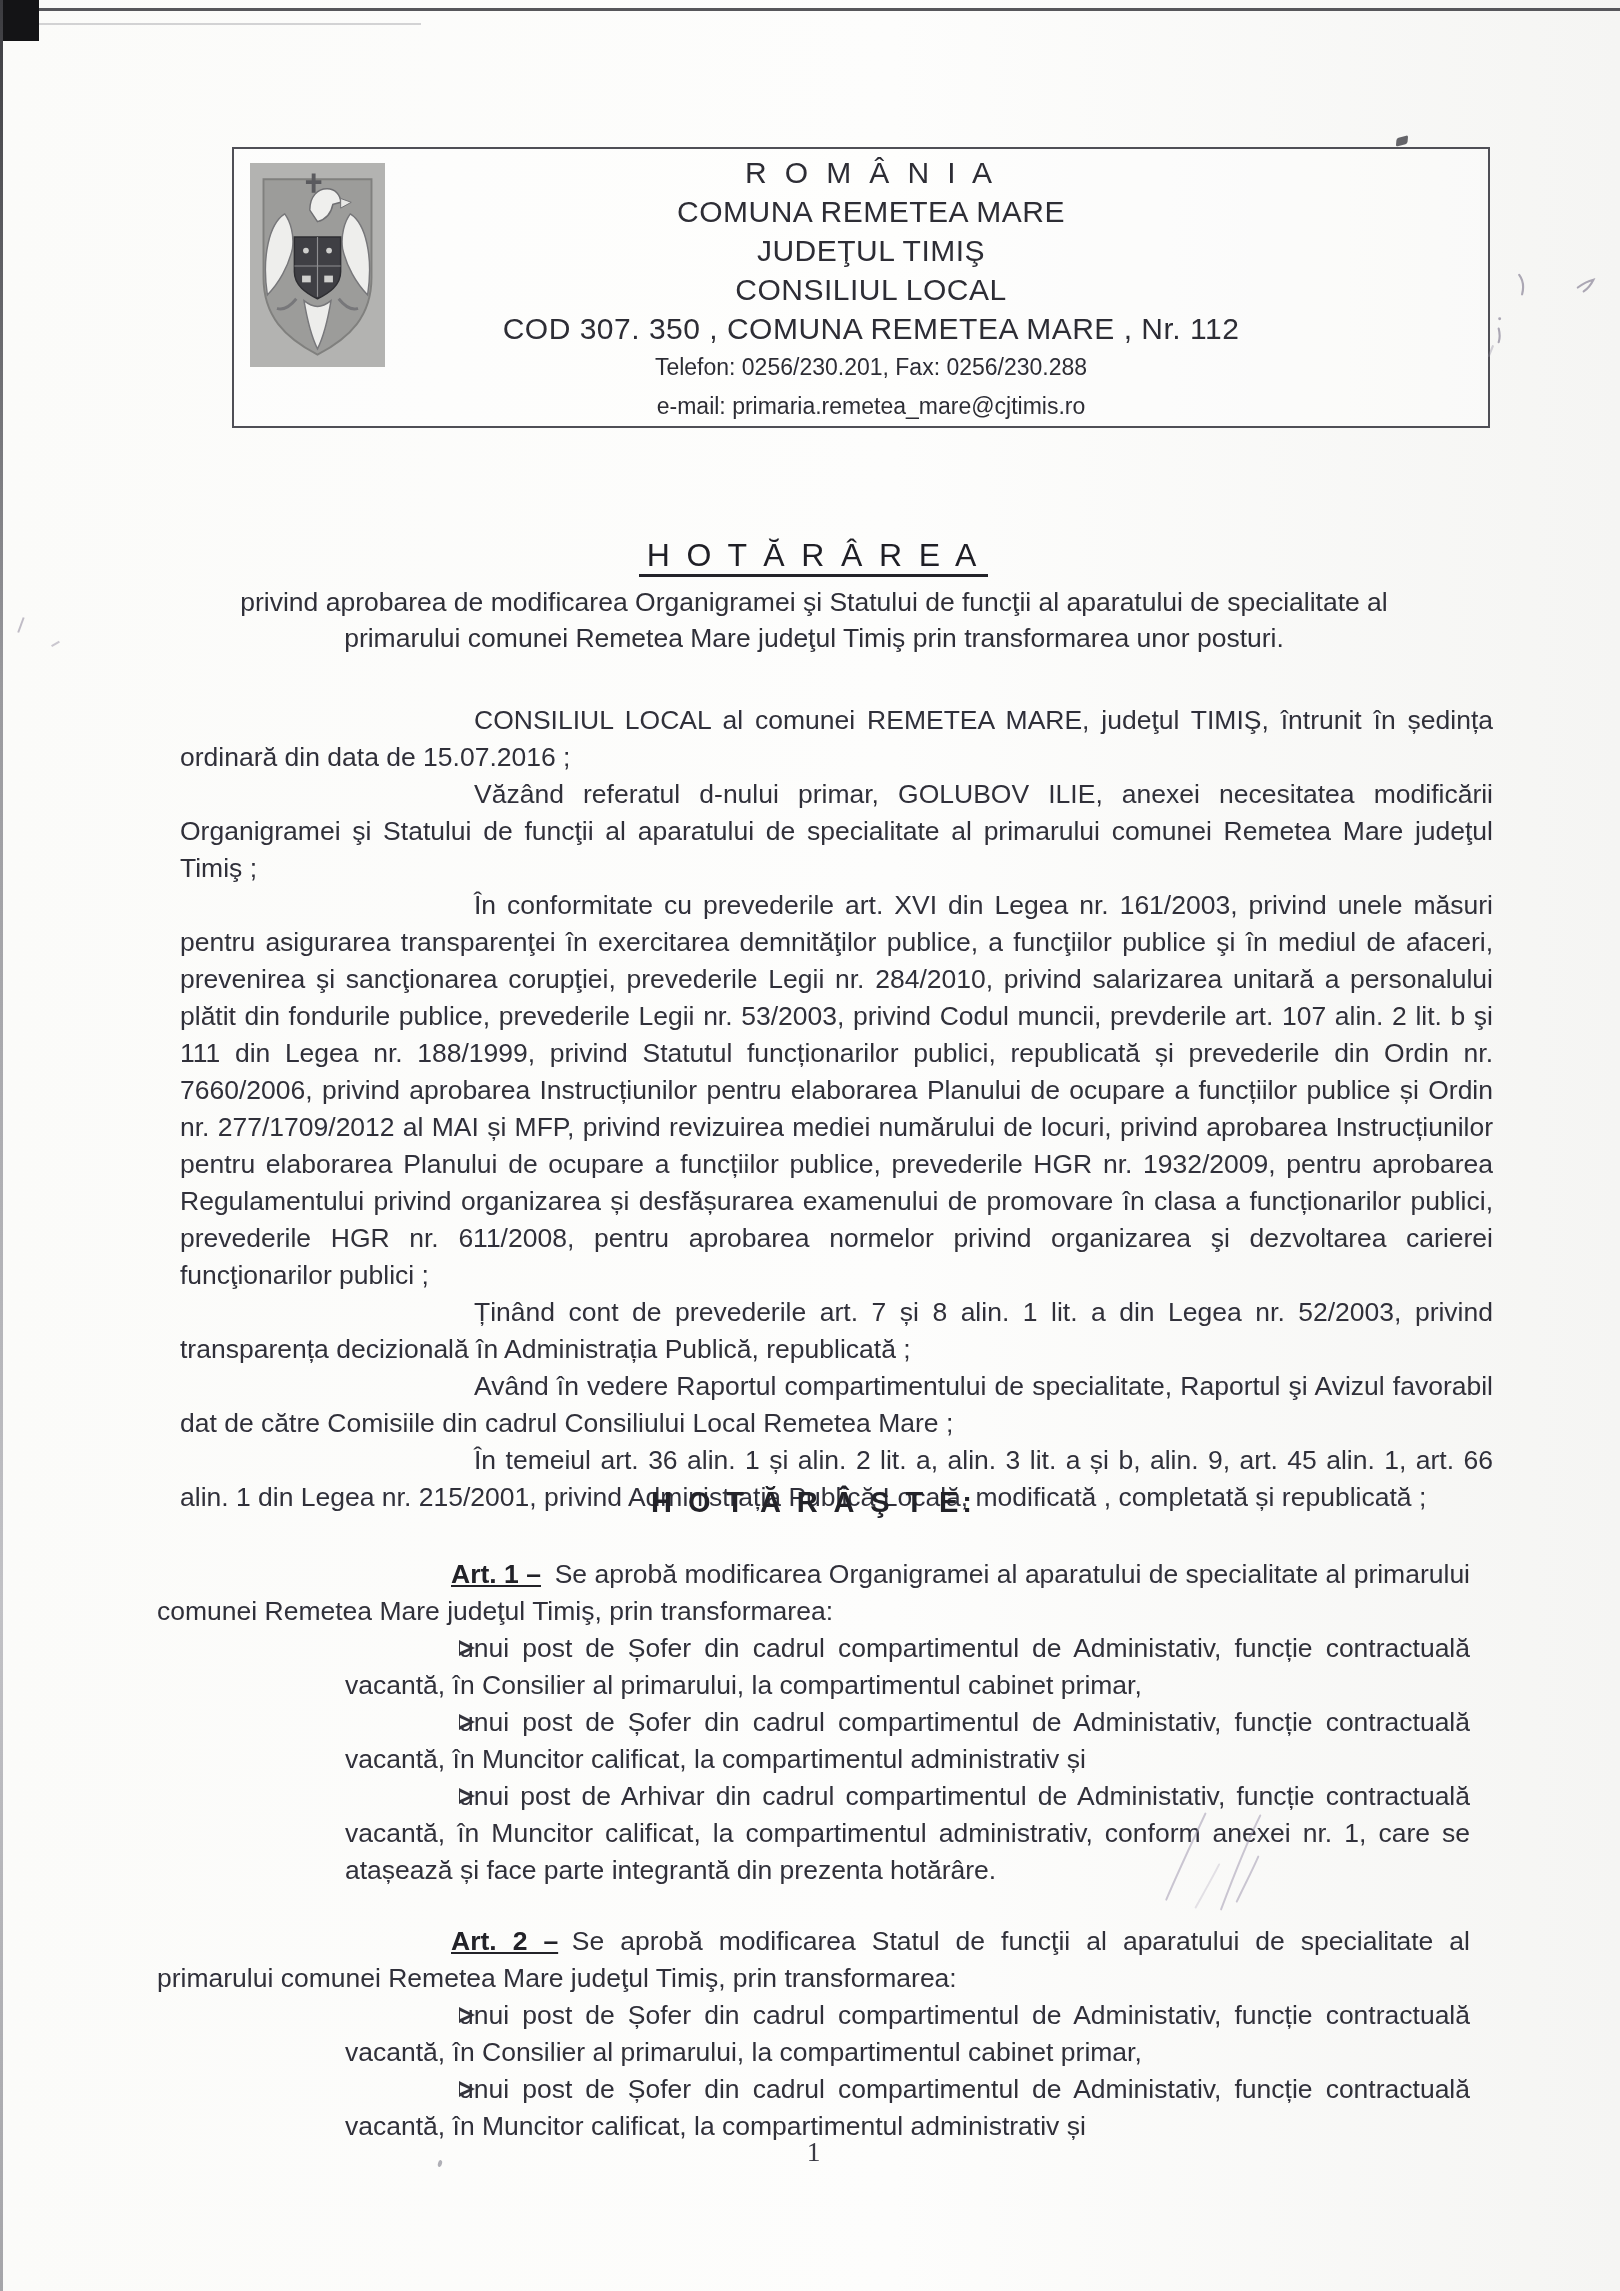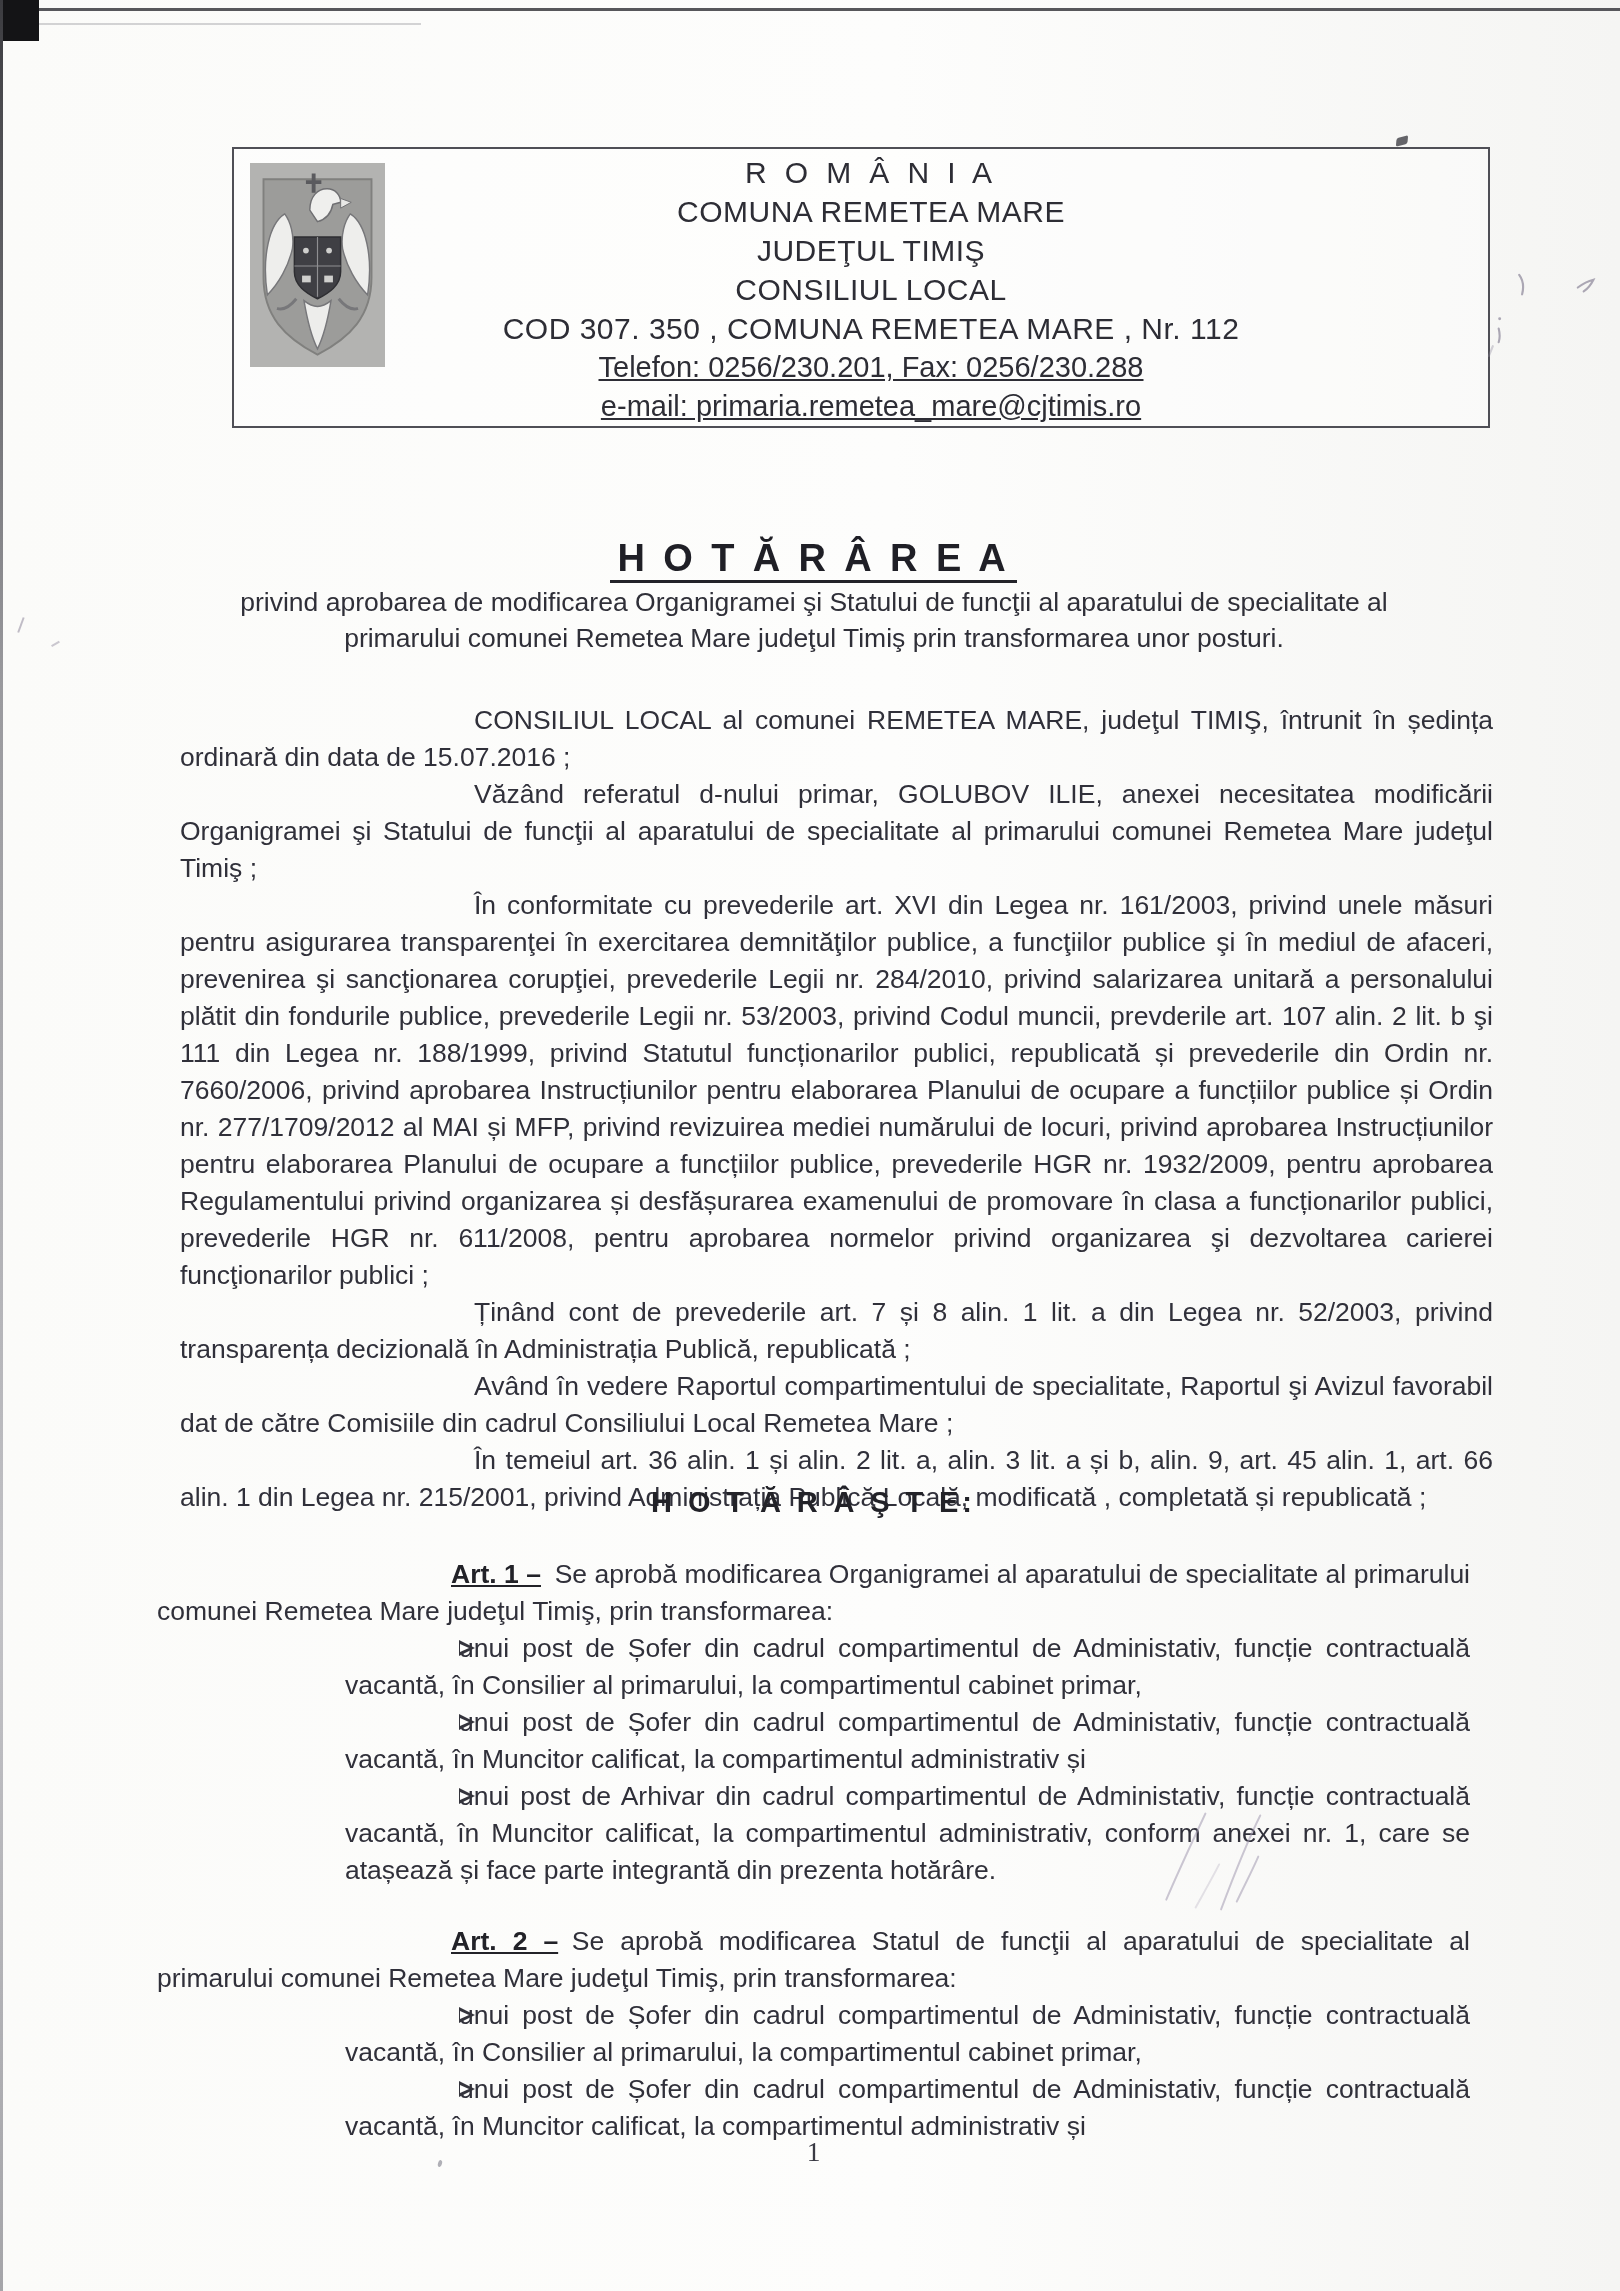--- a/index.html
+++ b/index.html
@@ -29,26 +29,26 @@
     border:2px solid #4f4f56; background:rgba(255,255,255,.4); box-sizing:border-box;
   }
   .emblem { position:absolute; left:15.7px; top:13.7px; width:135px; height:204px; background:#b3b3b1; }
   .emblem svg { width:100%; height:100%; display:block; }
   .letterhead-text {
     position:absolute; left:167px; right:147px; top:3.9px; text-align:center;
     line-height:39px; color:#2d2d35;
   }
   .lh-country { font-size:30px; letter-spacing:4.9px; }
   .lh-caps    { font-size:30px; letter-spacing:0.5px; }
-  .lh-small   { font-size:29px;text-decoration:underline; }
+  .lh-small   { font-size:23px; }
 
   
   .doc-title { position:absolute; left:157px; width:1313px; top:537px; text-align:center; }
   .doc-title .underline {
-    font-weight:bold; font-size:38px; letter-spacing:3.9px; color:#1f1f26;
+    font-weight:normal; font-size:32px; letter-spacing:3.9px; color:#1f1f26;
     border-bottom:3.9px solid #232329; padding:0 7.8px 1px;margin-top:39px;
   }
   .doc-subtitle { position:absolute; left:118px; width:1392px; top:584px; text-align:center;
     font-size:26.5px; line-height:36px; color:#2f2f38; }
 
   
   .preamble { position:absolute; left:157px; width:1313px; top:702px;margin-left:23px; }
   .para { margin:0; font-size:26.5px; line-height:37px; text-align:justify; text-indent:294px; color:#30303a; }
   .decision-heading { position:absolute; left:157px; width:1313px; top:1486px; text-align:center;
     font-weight:bold; font-size:29px; letter-spacing:3.9px; color:#222228; }

